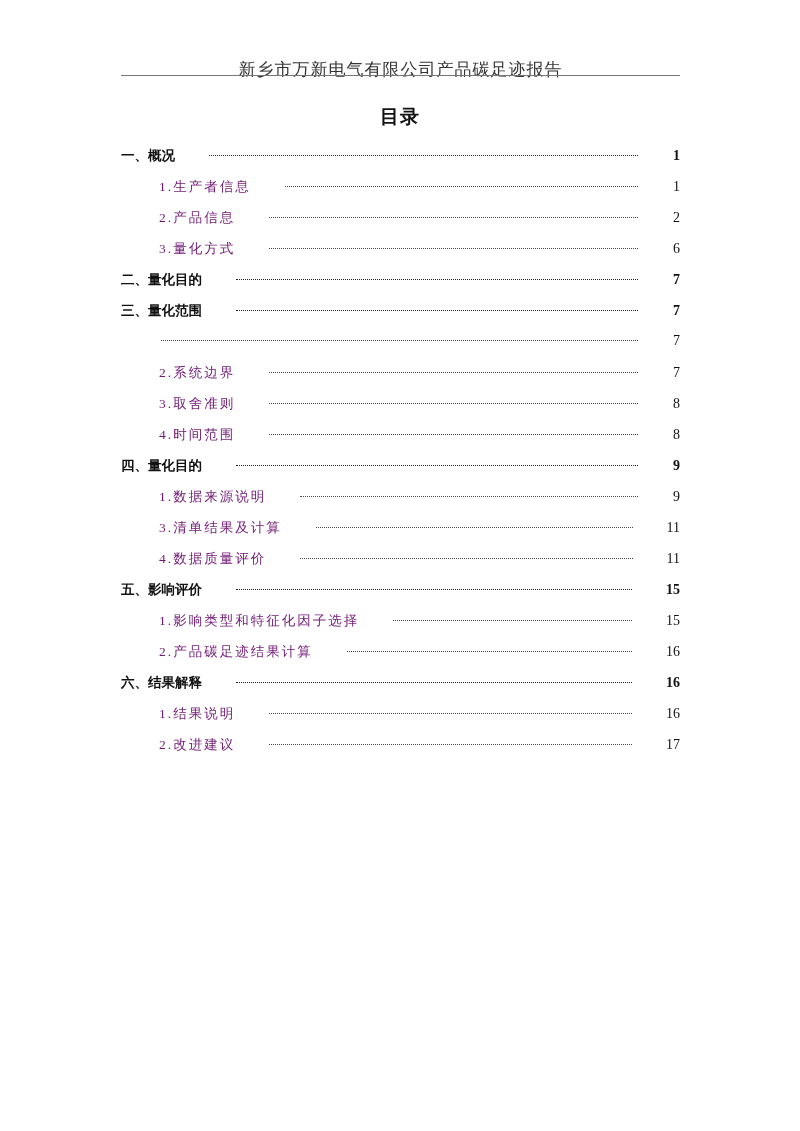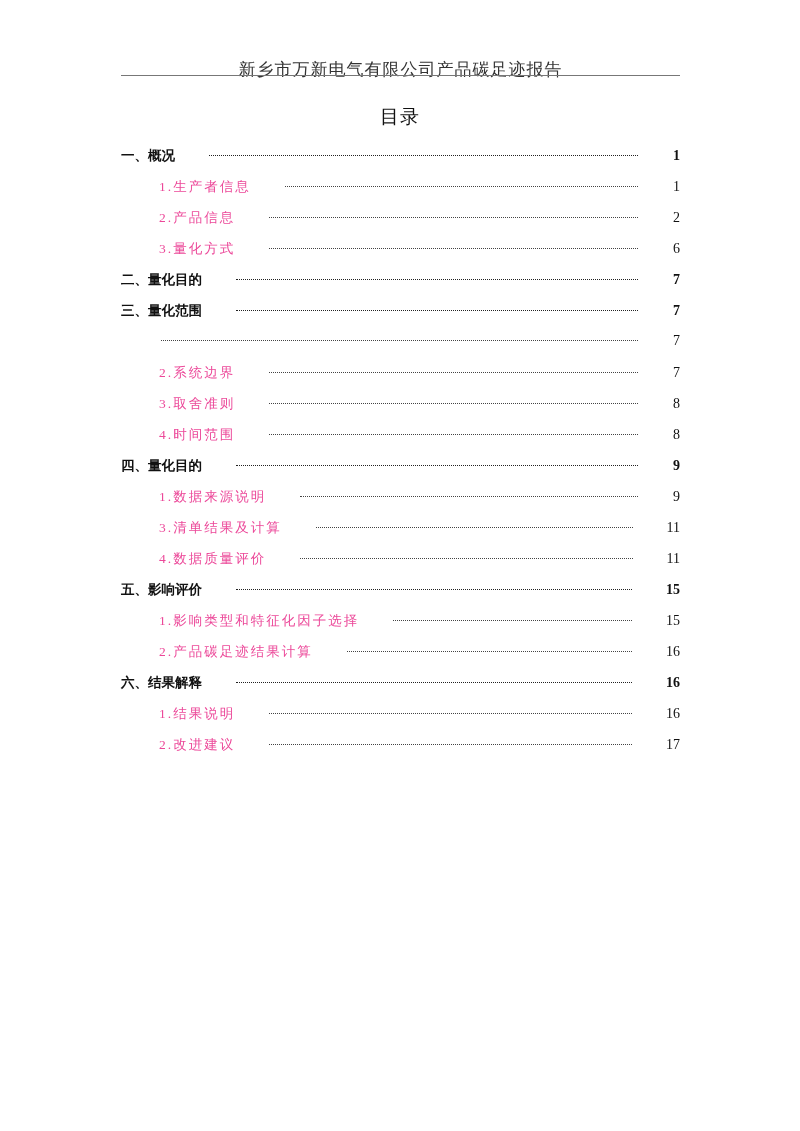--- a/index.html
+++ b/index.html
@@ -12,34 +12,34 @@
       text-align: center; font-size: 17px; color: #333; letter-spacing: 1px;
       font-family: "DejaVu Sans", sans-serif;
     }
     .header-rule {
       position: absolute; left: 121px; top: 75px; width: 559px; height: 0;
       border-top: 1px solid #777;
     }
     .toc-title {
       position: absolute; left: 0; top: 104px; width: 800px;
       text-align: center; font-size: 19px; color: #111;
-      font-family: "DejaVu Sans", sans-serif; letter-spacing: 1px;
+      font-family: "DejaVu Sans", sans-serif; letter-spacing: 1px; font-weight: bold;
     }
     .toc {
       position: absolute; left: 121px; top: 143px; width: 559px;
     }
     .toc-row {
       display: flex; align-items: baseline; height: 31px; line-height: 24px;
       font-size: 13.5px;
       gap: 32px;
     }
     .toc-row.l1 { font-weight: bold; }
     .toc-row.l2 { padding-left: 38px; letter-spacing: 2px; }
     .toc-label { white-space: nowrap; font-family: "DejaVu Sans", sans-serif; }
-    .toc-row.l2 .toc-label { color: #ec4899; }
+    .toc-row.l2 .toc-label { color: #701a75; }
     .toc-num { font-family: "Liberation Serif", serif; }
     .toc-leader {
       flex: 1; margin: 0 2px; border-bottom: 1.5px dotted #222;
       transform: translateY(-4px); min-width: 10px;
     }
     .toc-row.l2 .toc-leader { border-bottom: 1px dotted #444; }
     .toc-page {
       white-space: nowrap; font-family: "Liberation Serif", serif;
       font-size: 14px; letter-spacing: 0; min-width: 8px; text-align: right;
     }

